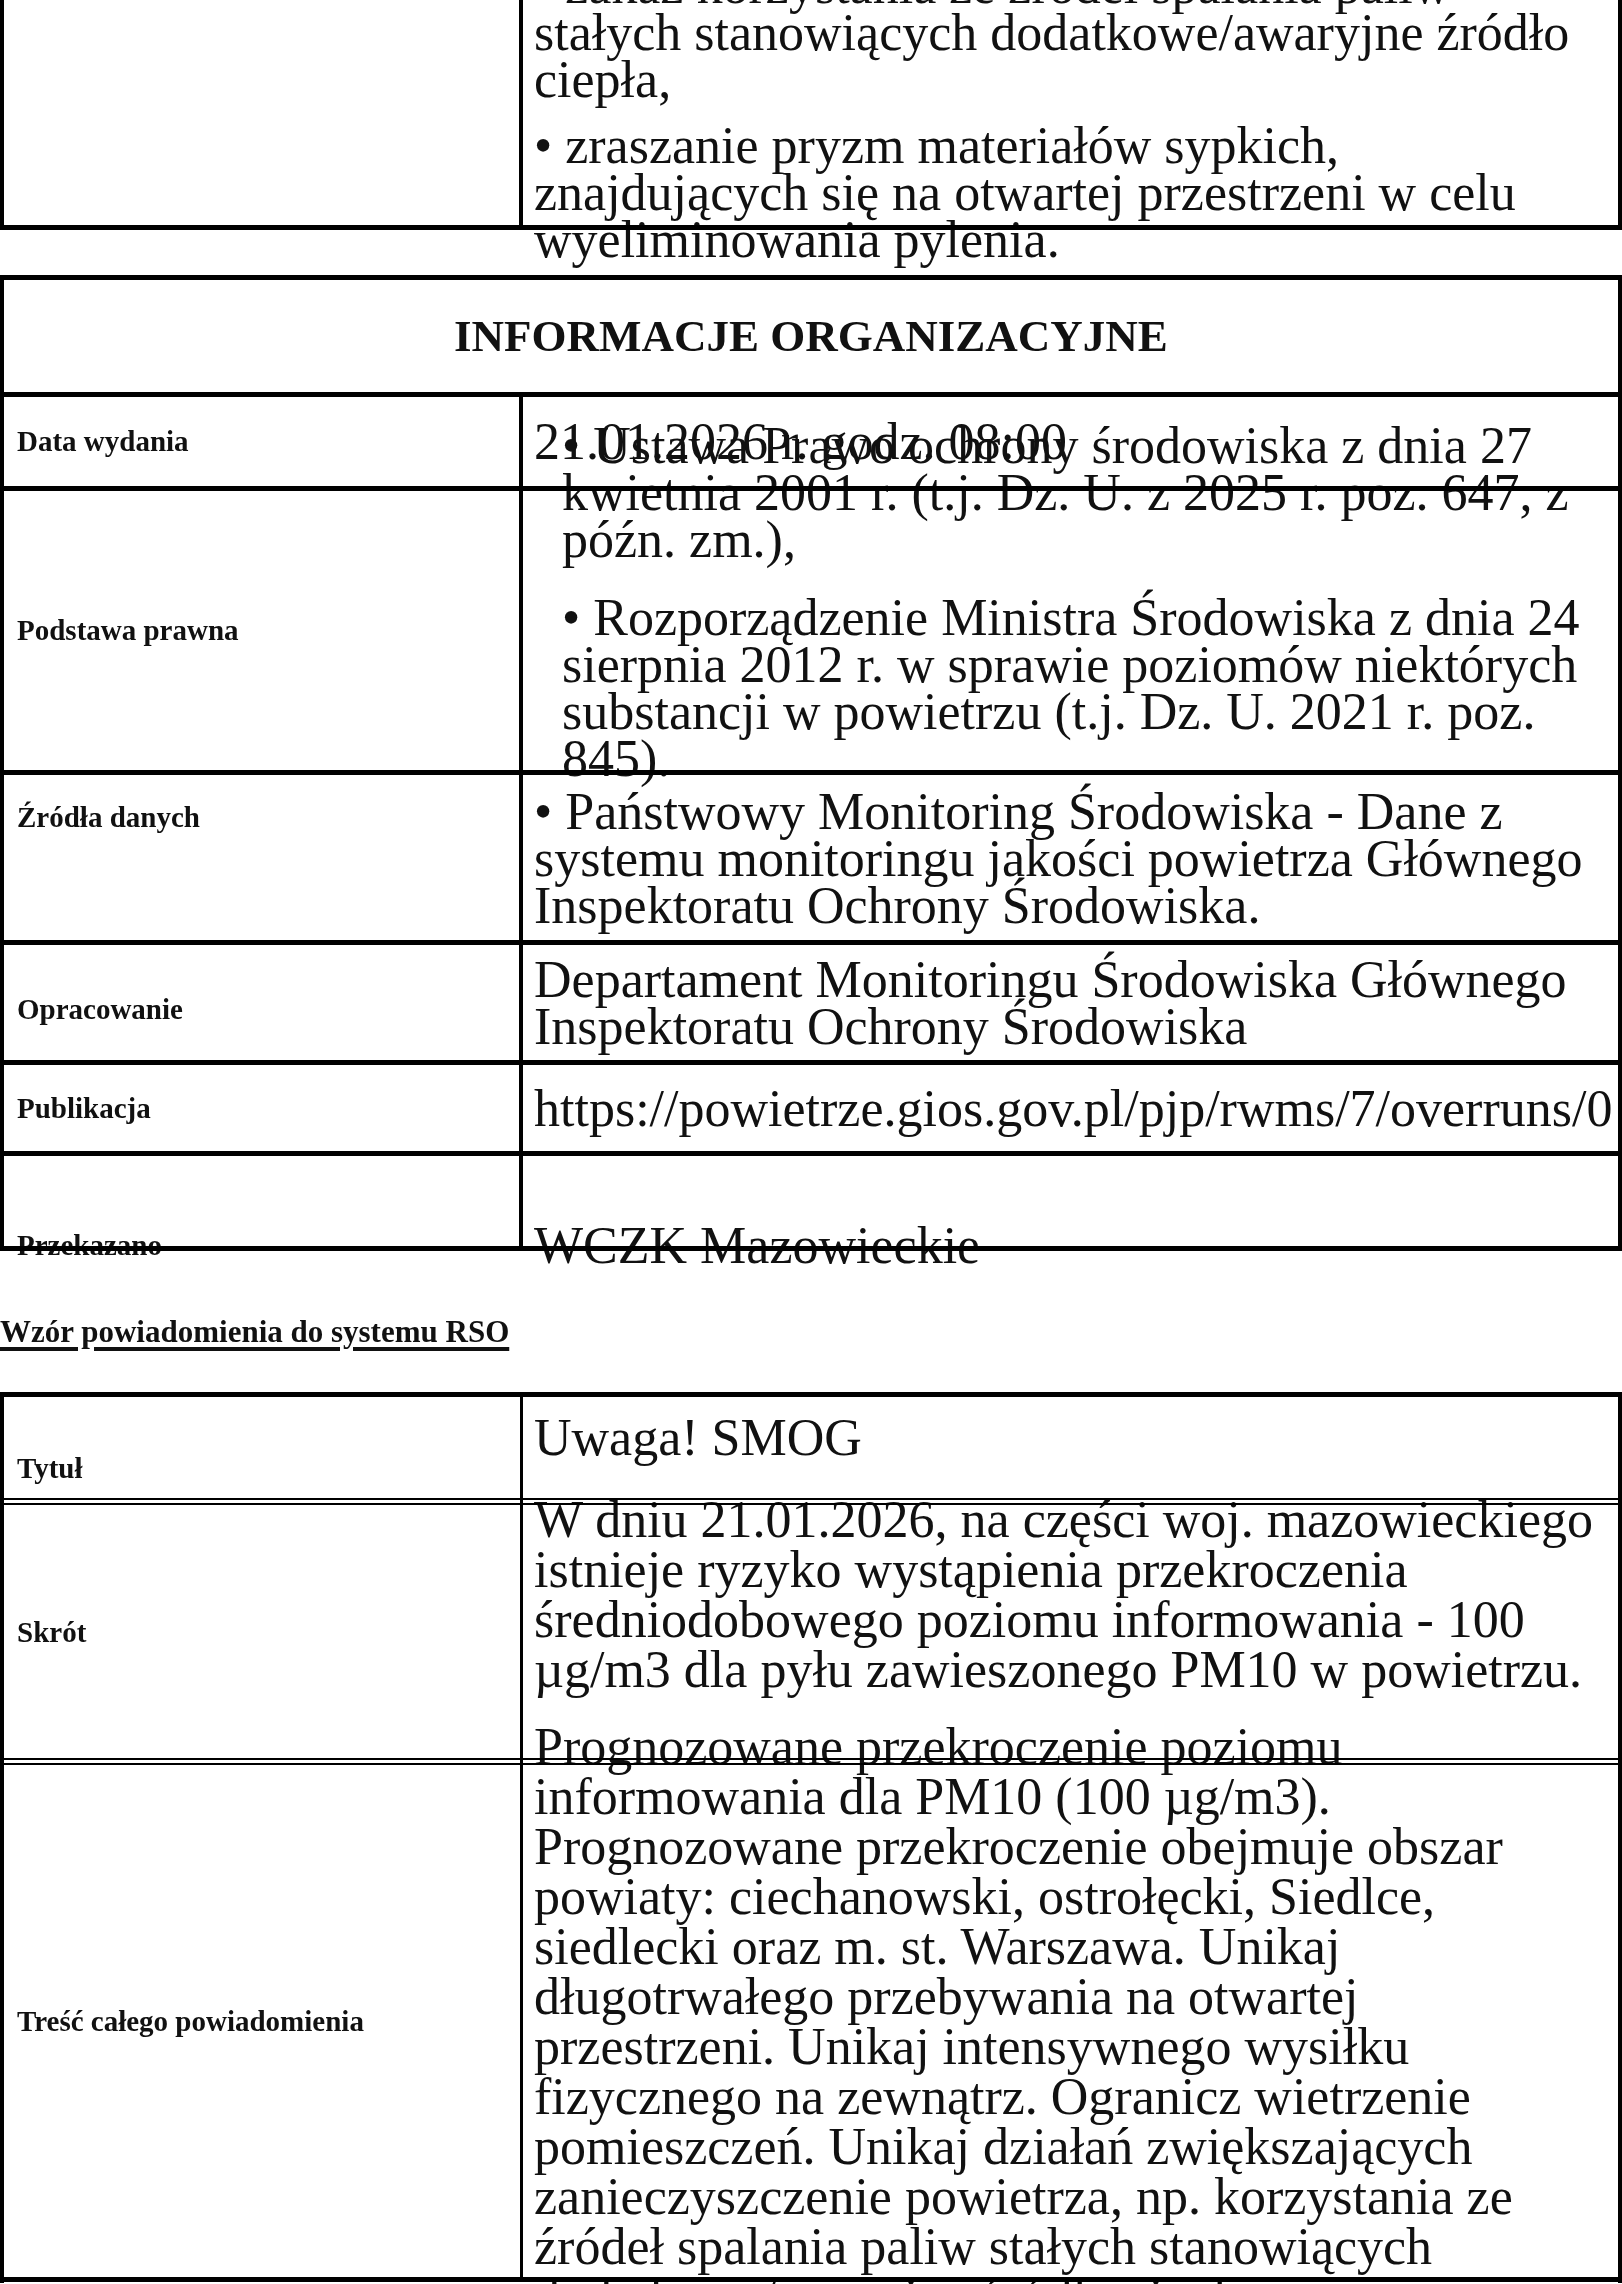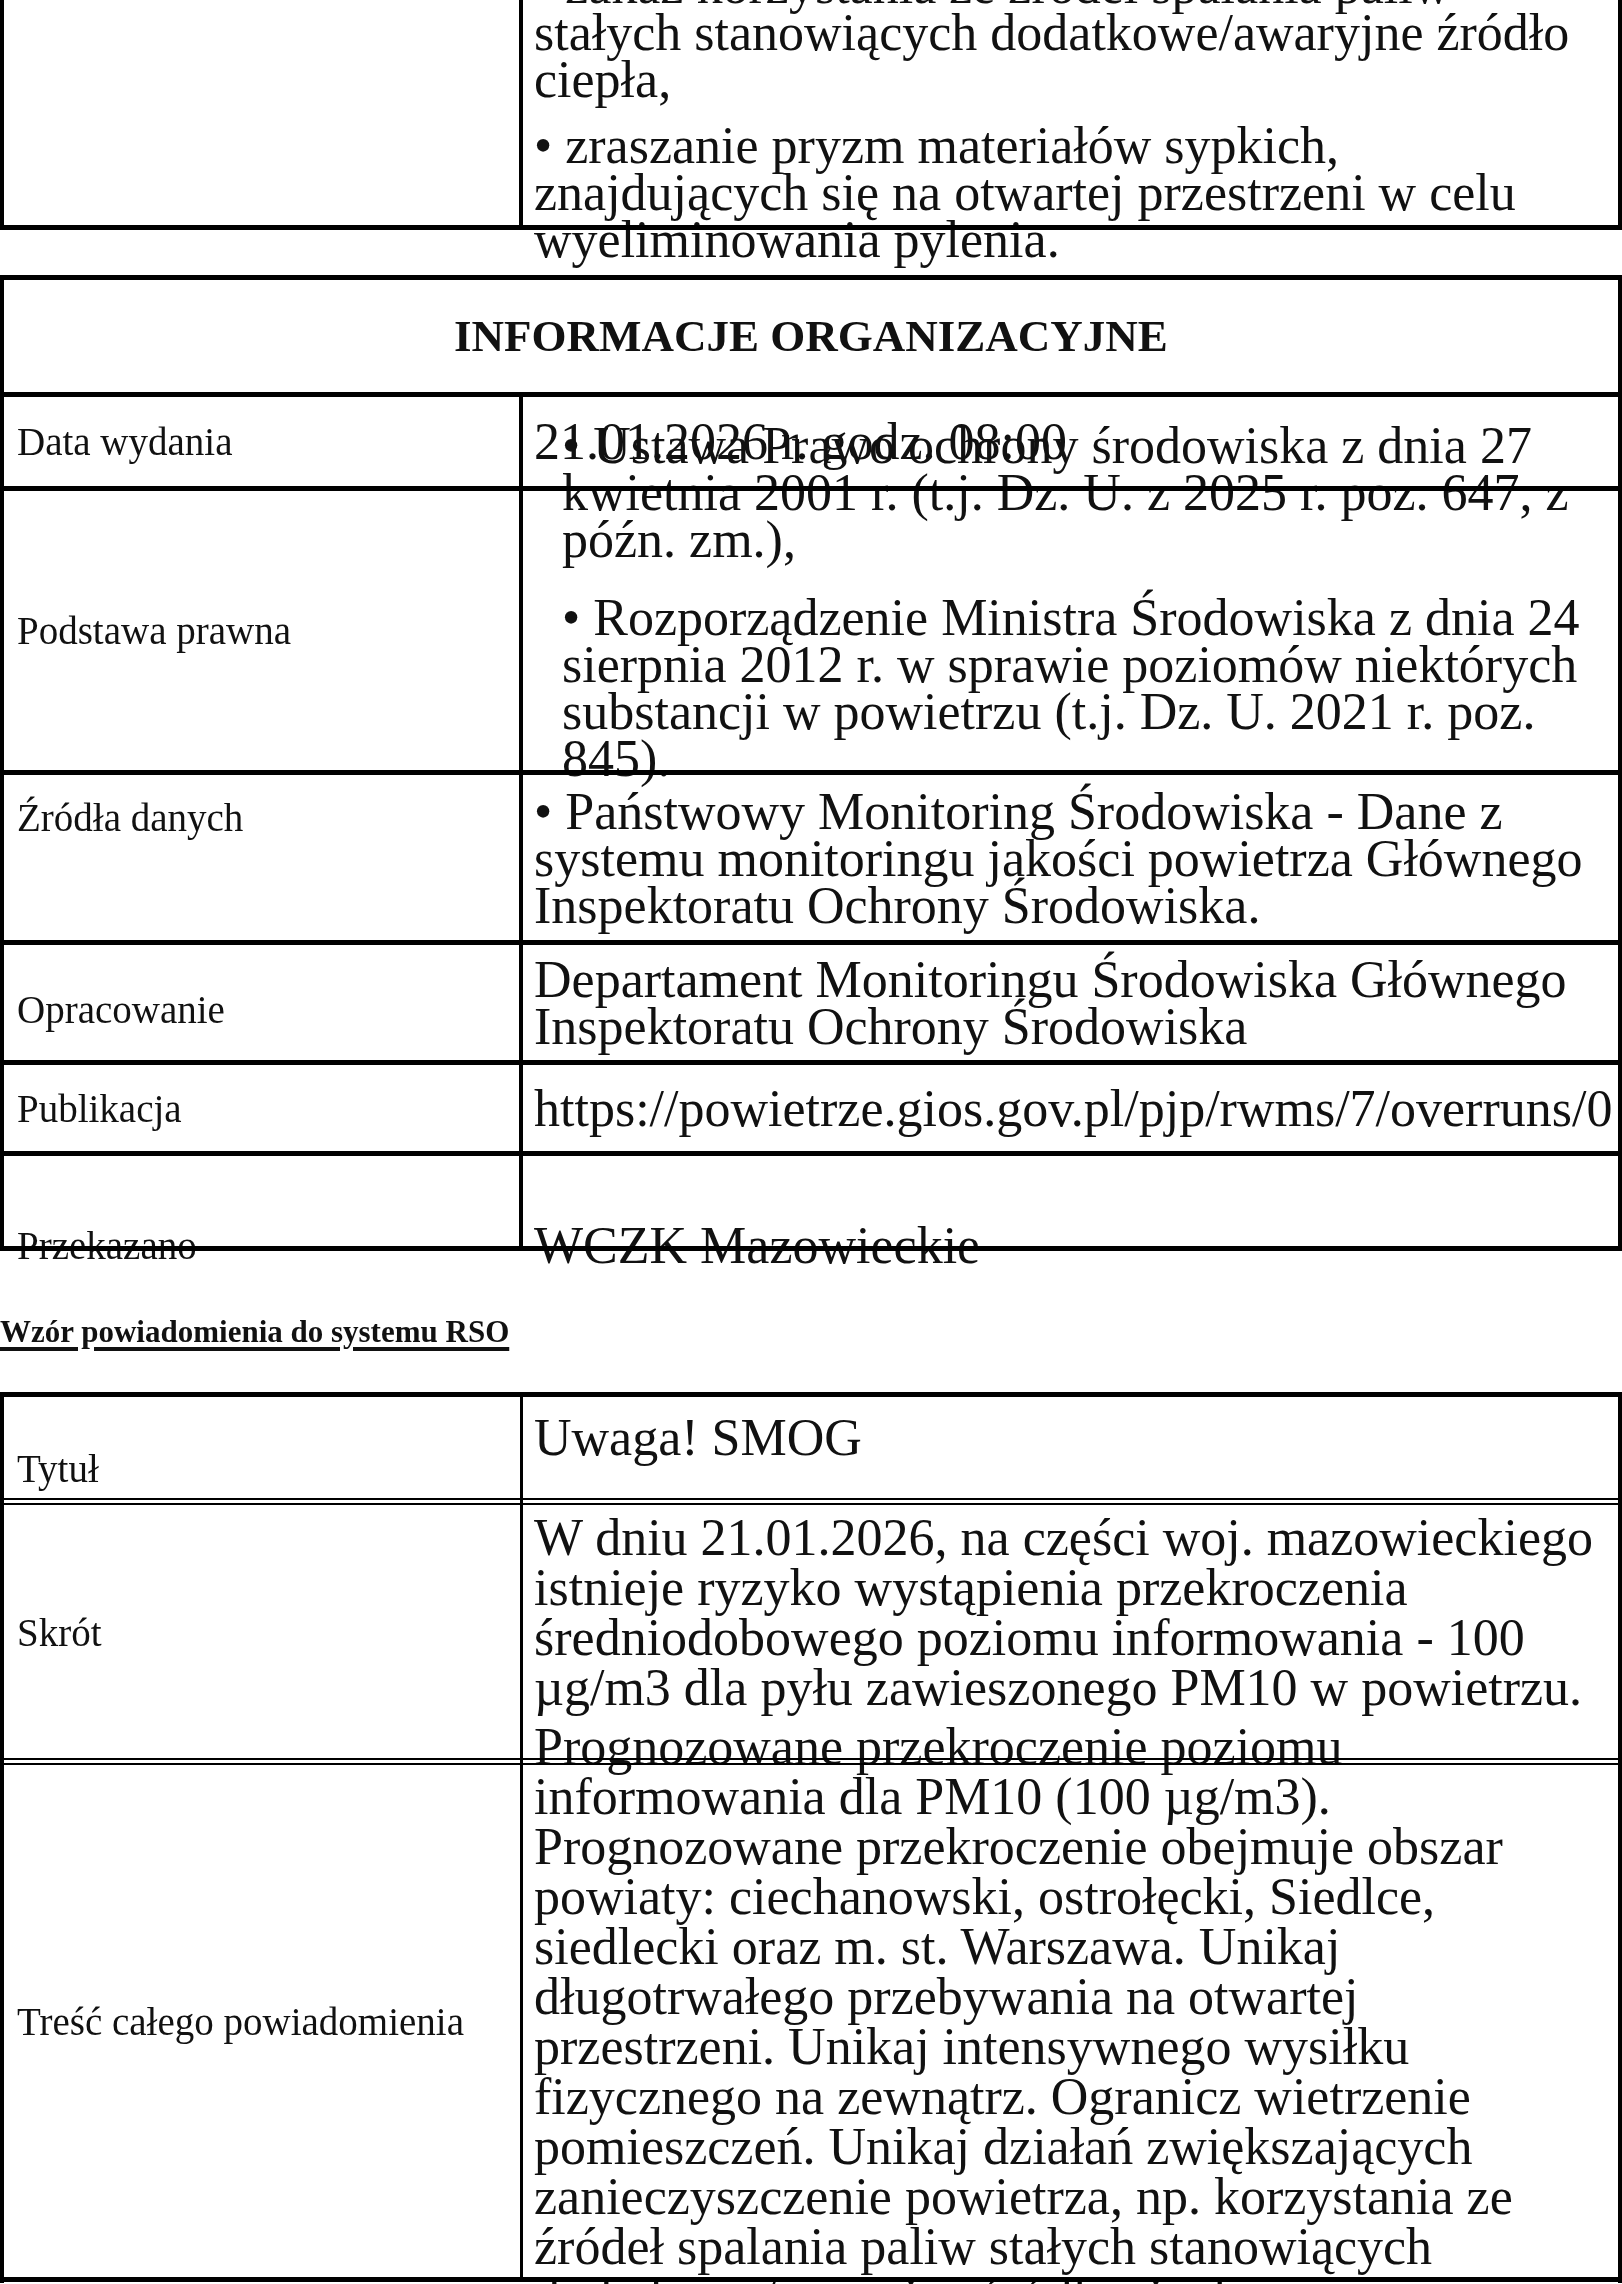--- a/index.html
+++ b/index.html
@@ -10,21 +10,21 @@
   }
   .tbl {
     position: absolute; left: 0; width: 1623px; box-sizing: border-box;
     border-left: 4.9px solid #000; border-right: 5.7px solid #000;
   }
   .row { position: absolute; left: 0; right: 0; box-sizing: border-box; }
   .hline { position: absolute; left: 0; width: 1623px; background: #000; }
   .vline { position: absolute; background: #000; }
   .lbl {
     position: absolute; left: 18px; width: 492px;
-    font-weight: normal; font-size: 39px; line-height: 47px;
+    font-weight: bold; font-size: 29px; line-height: 47px;
     display: flex; align-items: center;
   }
   .val {
     position: absolute; left: 535px; width: 1065px;
     font-size: 52px; line-height: 47px;
     display: flex; flex-direction: column; justify-content: center;
   }
   .val p { margin: 0; }
   .val p + p { margin-top: 19.7px; }
   .val.loose { line-height: 50px; }
@@ -117,21 +117,21 @@
 
   <div class="row" style="top:4.9px; height:103px;">
     <div class="lbl" style="top:20.5px; height:103px; left:13px;">Tytuł</div>
     <div class="val loose" style="top:0; height:82px; left:530px;">
       <p>Uwaga! SMOG</p>
     </div>
   </div>
 
   <div class="row" style="top:113px; height:255px;">
     <div class="lbl" style="top:0; height:255px; left:13px;">Skrót</div>
-    <div class="val loose" style="top:18px; height:179px; left:530px;">
+    <div class="val loose" style="top:0; height:179px; left:530px;">
       <p>W dniu 21.01.2026, na części woj. mazowieckiego istnieje ryzyko wystąpienia przekroczenia średniodobowego poziomu informowania - 100 µg/m3 dla pyłu zawieszonego PM10 w powietrzu.</p>
     </div>
   </div>
 
   <div class="row" style="top:373px; height:513px;">
     <div class="lbl" style="top:0; height:513px; left:13px; width:459px;">Treść całego powiadomienia</div>
     <div class="val loose" style="top:0; height:513px; left:530px;">
       <p>Prognozowane przekroczenie poziomu informowania dla PM10 (100 µg/m3). Prognozowane przekroczenie obejmuje obszar powiaty: ciechanowski, ostrołęcki, Siedlce, siedlecki oraz m. st. Warszawa. Unikaj długotrwałego przebywania na otwartej przestrzeni. Unikaj intensywnego wysiłku fizycznego na zewnątrz. Ogranicz wietrzenie pomieszczeń. Unikaj działań zwiększających zanieczyszczenie powietrza, np. korzystania ze źródeł spalania paliw stałych stanowiących dodatkowe/awaryjne źródło ciepła.</p>
     </div>
   </div>

